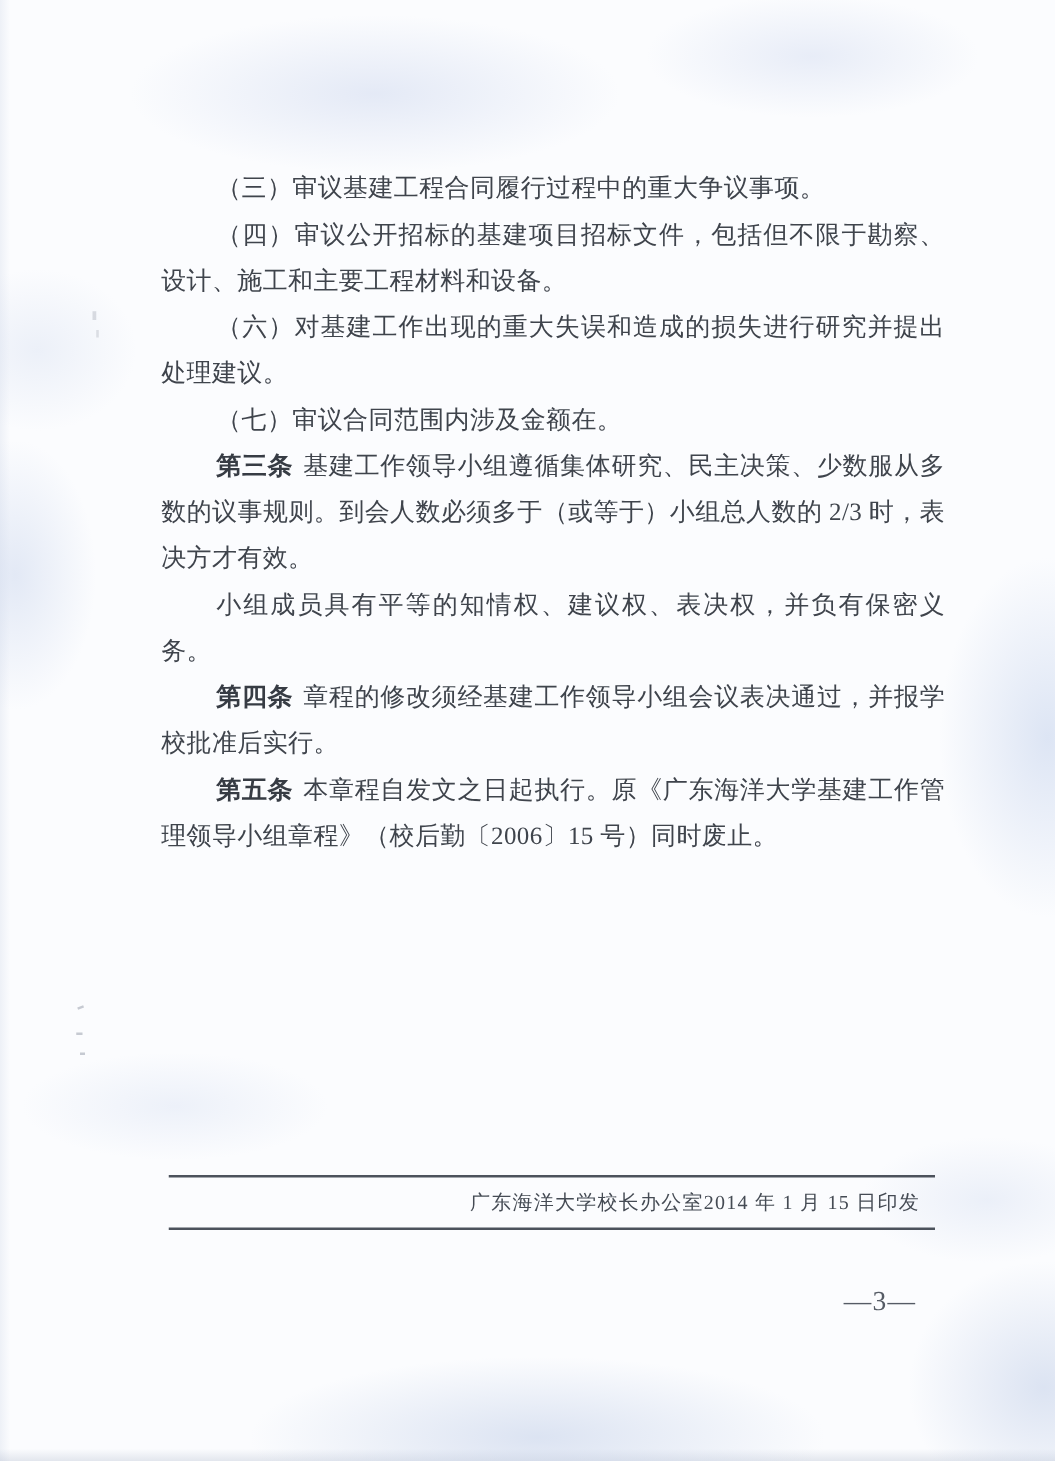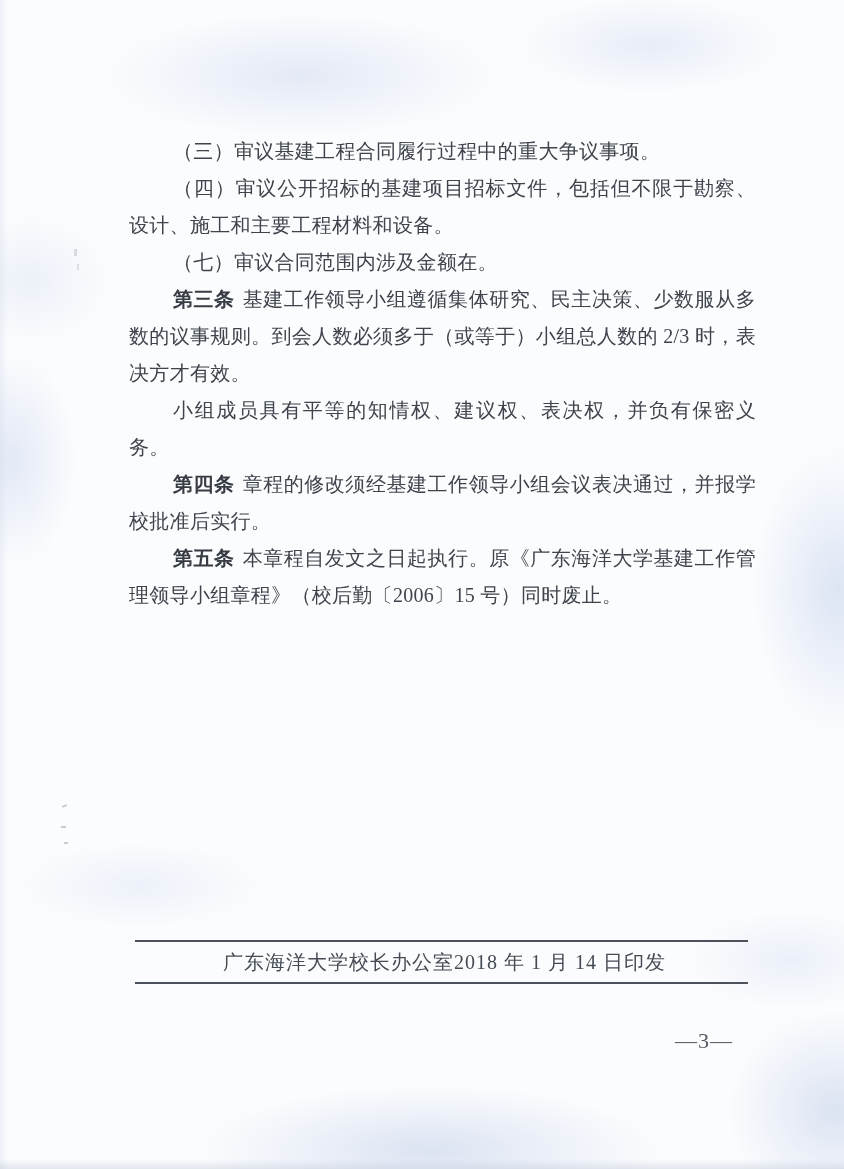--- a/index.html
+++ b/index.html
@@ -54,23 +54,23 @@
     position: absolute;
     left: 135px;
     top: 940px;
     width: 613px;
     height: 44px;
     box-sizing: border-box;
     border-top: 2px solid #4c525c;
     border-bottom: 2px solid #4c525c;
     display: flex;
     align-items: center;
-    justify-content: center;
+    justify-content: flex-end;
     padding: 0 12px 0 18px;
-    font-size: 20px;
+    font-size: 16px;
     letter-spacing: 1px;
     color: #454b54;
   }
   .pagenum {
     position: absolute;
     top: 1028px;
     right: 111px;
     font-size: 22px;
     letter-spacing: 1px;
     color: #555b65;
@@ -87,30 +87,31 @@
   .speck.s5 { left: 77px; top: 264px; width: 2px; height: 6px; opacity: 0.3; }
 </style>
 </head>
 <body>
 
 <div class="page">
 
   <div class="doc-body">
     <p class="para"><span class="para-head"></span><span>（三）审议基建工程合同履行过程中的重大争议事项。</span></p>
     <p class="para"><span class="para-head"></span><span>（四）审议公开招标的基建项目招标文件，包括但不限于勘察、设计、施工和主要工程材料和设备。</span></p>
+    <p class="para"><span class="para-head"></span><span>（六）对基建工作出现的重大失误和造成的损失进行研究并提出处理建议。</span></p>
     <p class="para"><span class="para-head"></span><span>（七）审议合同范围内涉及金额在。</span></p>
     <p class="para"><span class="para-head">第三条</span><span>基建工作领导小组遵循集体研究、民主决策、少数服从多数的议事规则。到会人数必须多于（或等于）小组总人数的 2/3 时，表决方才有效。</span></p>
     <p class="para"><span class="para-head"></span><span>小组成员具有平等的知情权、建议权、表决权，并负有保密义务。</span></p>
     <p class="para"><span class="para-head">第四条</span><span>章程的修改须经基建工作领导小组会议表决通过，并报学校批准后实行。</span></p>
     <p class="para"><span class="para-head">第五条</span><span>本章程自发文之日起执行。原《广东海洋大学基建工作管理领导小组章程》（校后勤〔2006〕15 号）同时废止。</span></p>
   </div>
 
   <div class="colophon">
     <span>广东海洋大学校长办公室</span>
-    <span>2018 年 1 月 14 日印发</span>
+    <span>2014 年 1 月 15 日印发</span>
   </div>
 
   <div class="pagenum">—3—</div>
 
   <div class="speck s1"></div>
   <div class="speck s2"></div>
   <div class="speck s3"></div>
   <div class="speck s4"></div>
   <div class="speck s5"></div>
 

